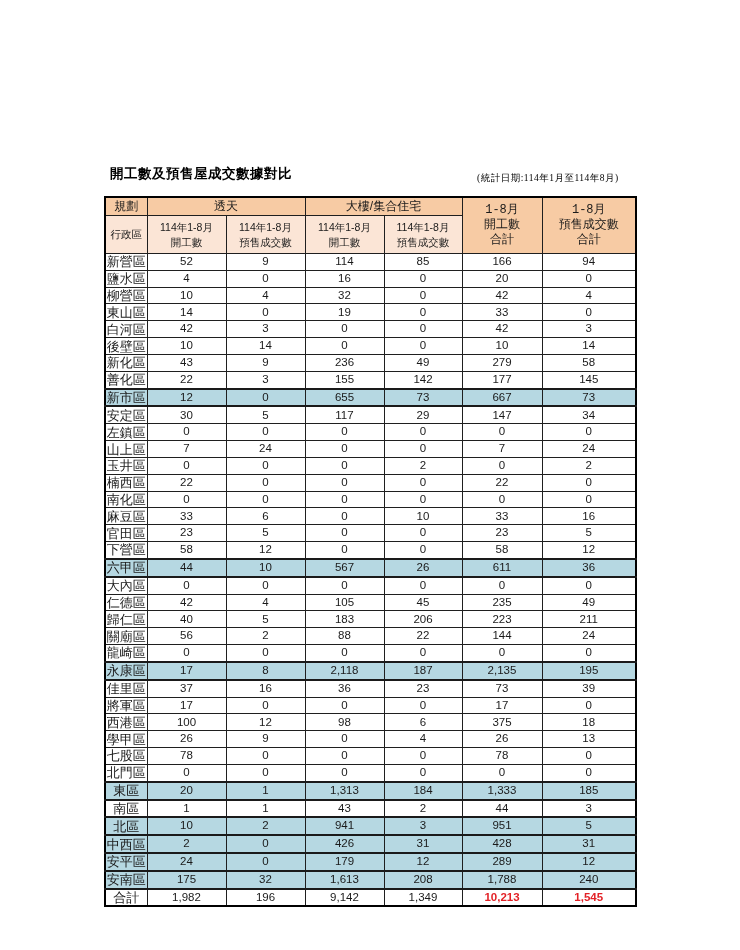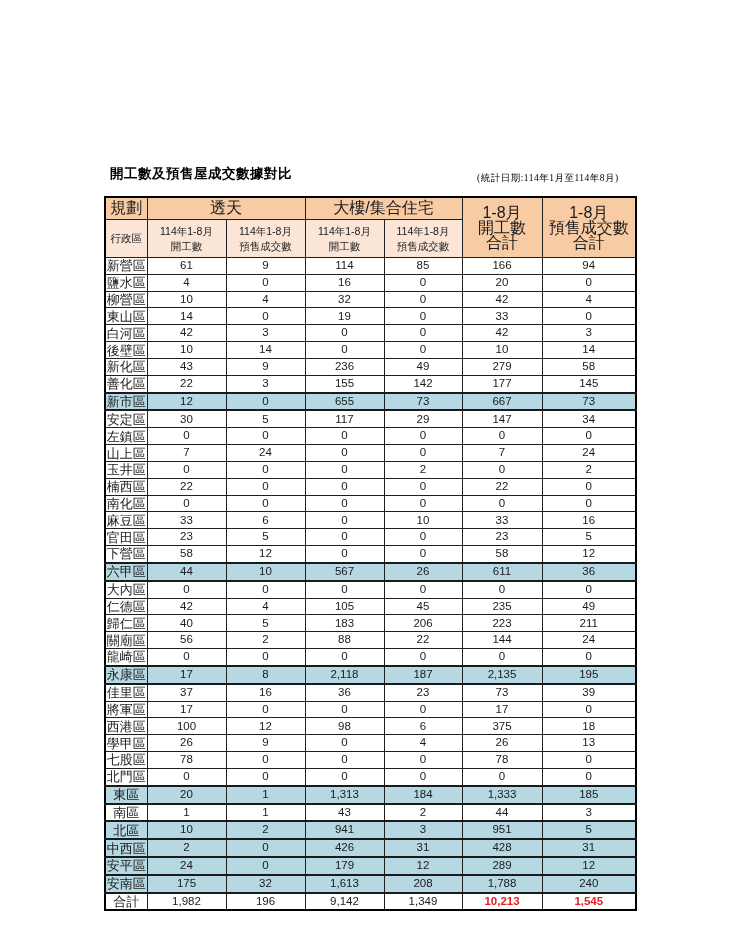--- a/index.html
+++ b/index.html
@@ -53,26 +53,26 @@
   .data-table th, .data-table td {
     border: 1px solid #1f1f1f;
     padding: 0;
     text-align: center;
     vertical-align: middle;
     color: #1a1a1a;
     overflow: hidden;
     white-space: nowrap;
   }
   
-  tr.hrow1 th { height: 17px; font-size: 16px; font-weight: normal; }
+  tr.hrow1 th { height: 17px; font-size: 12px; font-weight: normal; }
   tr.hrow2 th { height: 37px; font-size: 10.5px; font-weight: normal; line-height: 15px; }
   th.orange { background: #f7cba4; }
   th.peach  { background: #fbe5d6; }
   th .hline { display: block; line-height: 15px; }
-  th.tot { font-size: 10.5px; }
+  th.tot { font-size: 10.5px; font-family: Liberation Mono, monospace; }
   
   tbody td {
     height: 15.84px;
     font-size: 11.5px;
     line-height: 1;
   }
   tbody td.district { font-size: 13px; margin-left: 20px; }
   tr.hl td { background: #b6d8e2; border-top: 2px solid #1a1a1a; border-bottom: 2px solid #1a1a1a; }
   tr.total-row td.red { color: #e32227; font-weight: bold; }
   .page-number {
@@ -135,21 +135,21 @@
         </th>
         <th class="peach">
           <span class="hline">114年1-8月</span>
           <span class="hline">預售成交數</span>
         </th>
       </tr>
     </thead>
     <tbody>
         <tr>
           <td class="district">新營區</td>
-          <td>61</td>
+          <td>52</td>
           <td>9</td>
           <td>114</td>
           <td>85</td>
           <td>166</td>
           <td>94</td>
         </tr>
         <tr>
           <td class="district">鹽水區</td>
           <td>4</td>
           <td>0</td>

